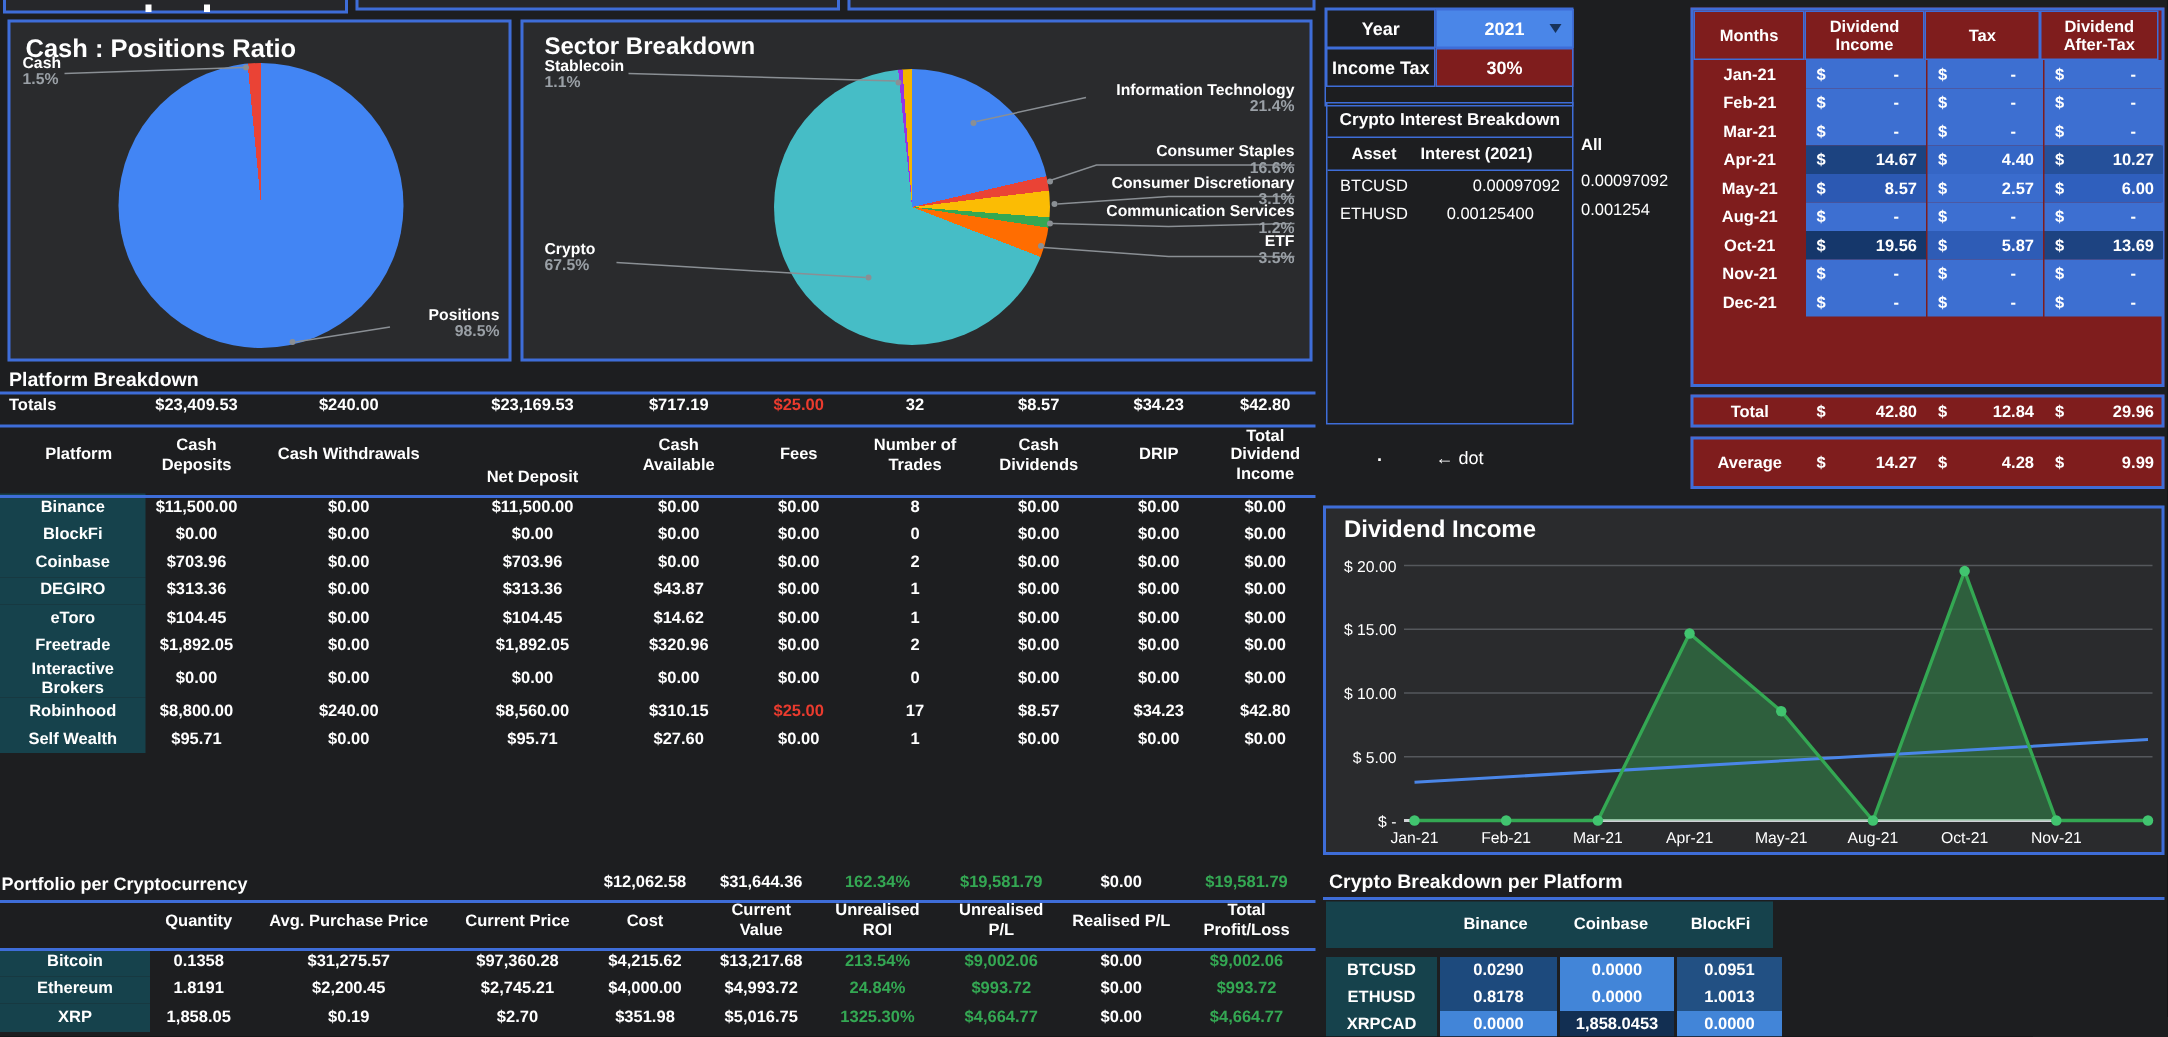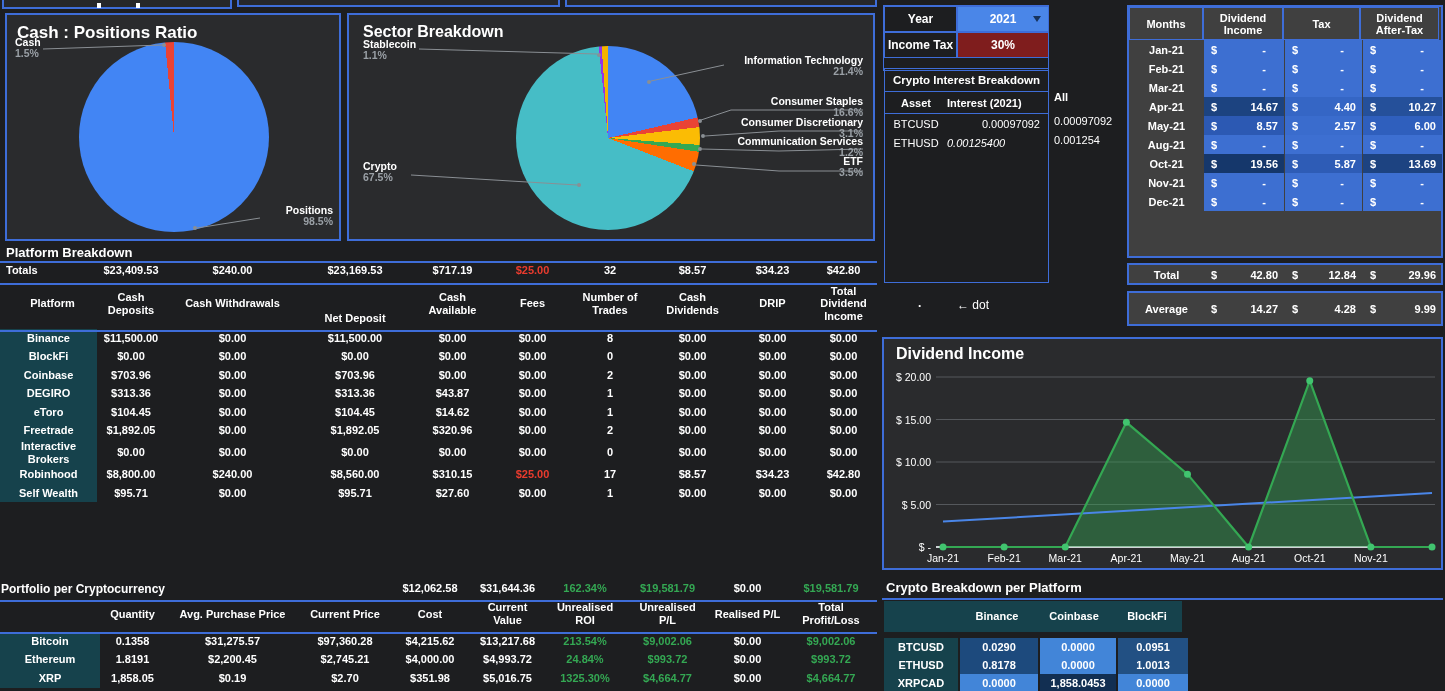--- a/index.html
+++ b/index.html
@@ -13,21 +13,21 @@
   .pie{position:absolute;border-radius:50%;}
   .pielab{position:absolute;font-size:10.5px;font-weight:bold;line-height:11px;white-space:nowrap;}
   .pielab .pct{font-weight:bold;color:#9aa0a6;}
   .r{text-align:right;}
   .blueline{position:absolute;height:2px;background:#3e6dd8;}
   
   .grow{display:grid;align-items:center;box-sizing:border-box;}
   .cell{font-size:11px;font-weight:bold;text-align:center;line-height:1.15;box-sizing:border-box;}
   .namecell{background:#16424c;height:100%;display:flex;align-items:center;justify-content:center;}
   
-  .mbox{position:absolute;border:2px solid #3e6dd8;box-sizing:border-box;background:#404040;}
+  .mbox{position:absolute;border:2px solid #3e6dd8;box-sizing:border-box;background:#7f1d1d;}
   .mgrid{display:grid;grid-template-columns:74px 80px 77px 79px;column-gap:1px;}
   .mcell{height:19px;display:flex;align-items:center;justify-content:space-between;
          padding:0 6px 0 7px;font-size:11px;font-weight:bold;box-sizing:border-box;}
   .mlabel{background:transparent;justify-content:center;}
   .mhead{height:33px;display:flex;align-items:center;justify-content:center;text-align:center;
          font-size:11px;font-weight:bold;border:1px solid #3e6dd8;box-sizing:border-box;}
   
   .ybox{position:absolute;border:1px solid #3e6dd8;box-sizing:border-box;}
   .yrow{display:grid;grid-template-columns:73px 92px;}
   .ycell{height:26px;display:flex;align-items:center;justify-content:center;font-size:12px;
@@ -137,21 +137,21 @@
       <div style="font-weight:bold;text-align:center;">Asset</div>
       <div style="font-weight:bold;padding-right:6px;">Interest (2021)</div>
     </div>
     <div id="ci-rows">
         <div class="" style="height: 19px; display: grid; grid-template-columns: 62px 1fr; align-items: center;">
           <div class="" style="text-align: center;">BTCUSD</div>
           <div class="" style="text-align: right; padding-right: 8px;">0.00097092</div>
         </div>
         <div class="" style="height: 19px; display: grid; grid-template-columns: 62px 1fr; align-items: center;">
           <div class="" style="text-align: center;">ETHUSD</div>
-          <div class="" style="text-align: left; padding-right: 8px; font-style: italic;">0.00125400</div>
+          <div class="" style="text-align: center; padding-right: 8px;">0.00125400</div>
         </div>
       </div>
   </div>
   <div class="abs" style="left:1054px;top:91px;font-size:11px;font-weight:bold;">All</div>
   <div class="abs" style="left:1054px;top:115px;font-size:11px;">0.00097092</div>
   <div class="abs" style="left:1054px;top:134px;font-size:11px;">0.001254</div>
 
   <div class="abs" style="left:918px;top:296px;font-size:12px;font-weight:bold;">.</div>
   <div class="abs" style="left:957px;top:298px;font-size:12px;">← dot</div>
 

